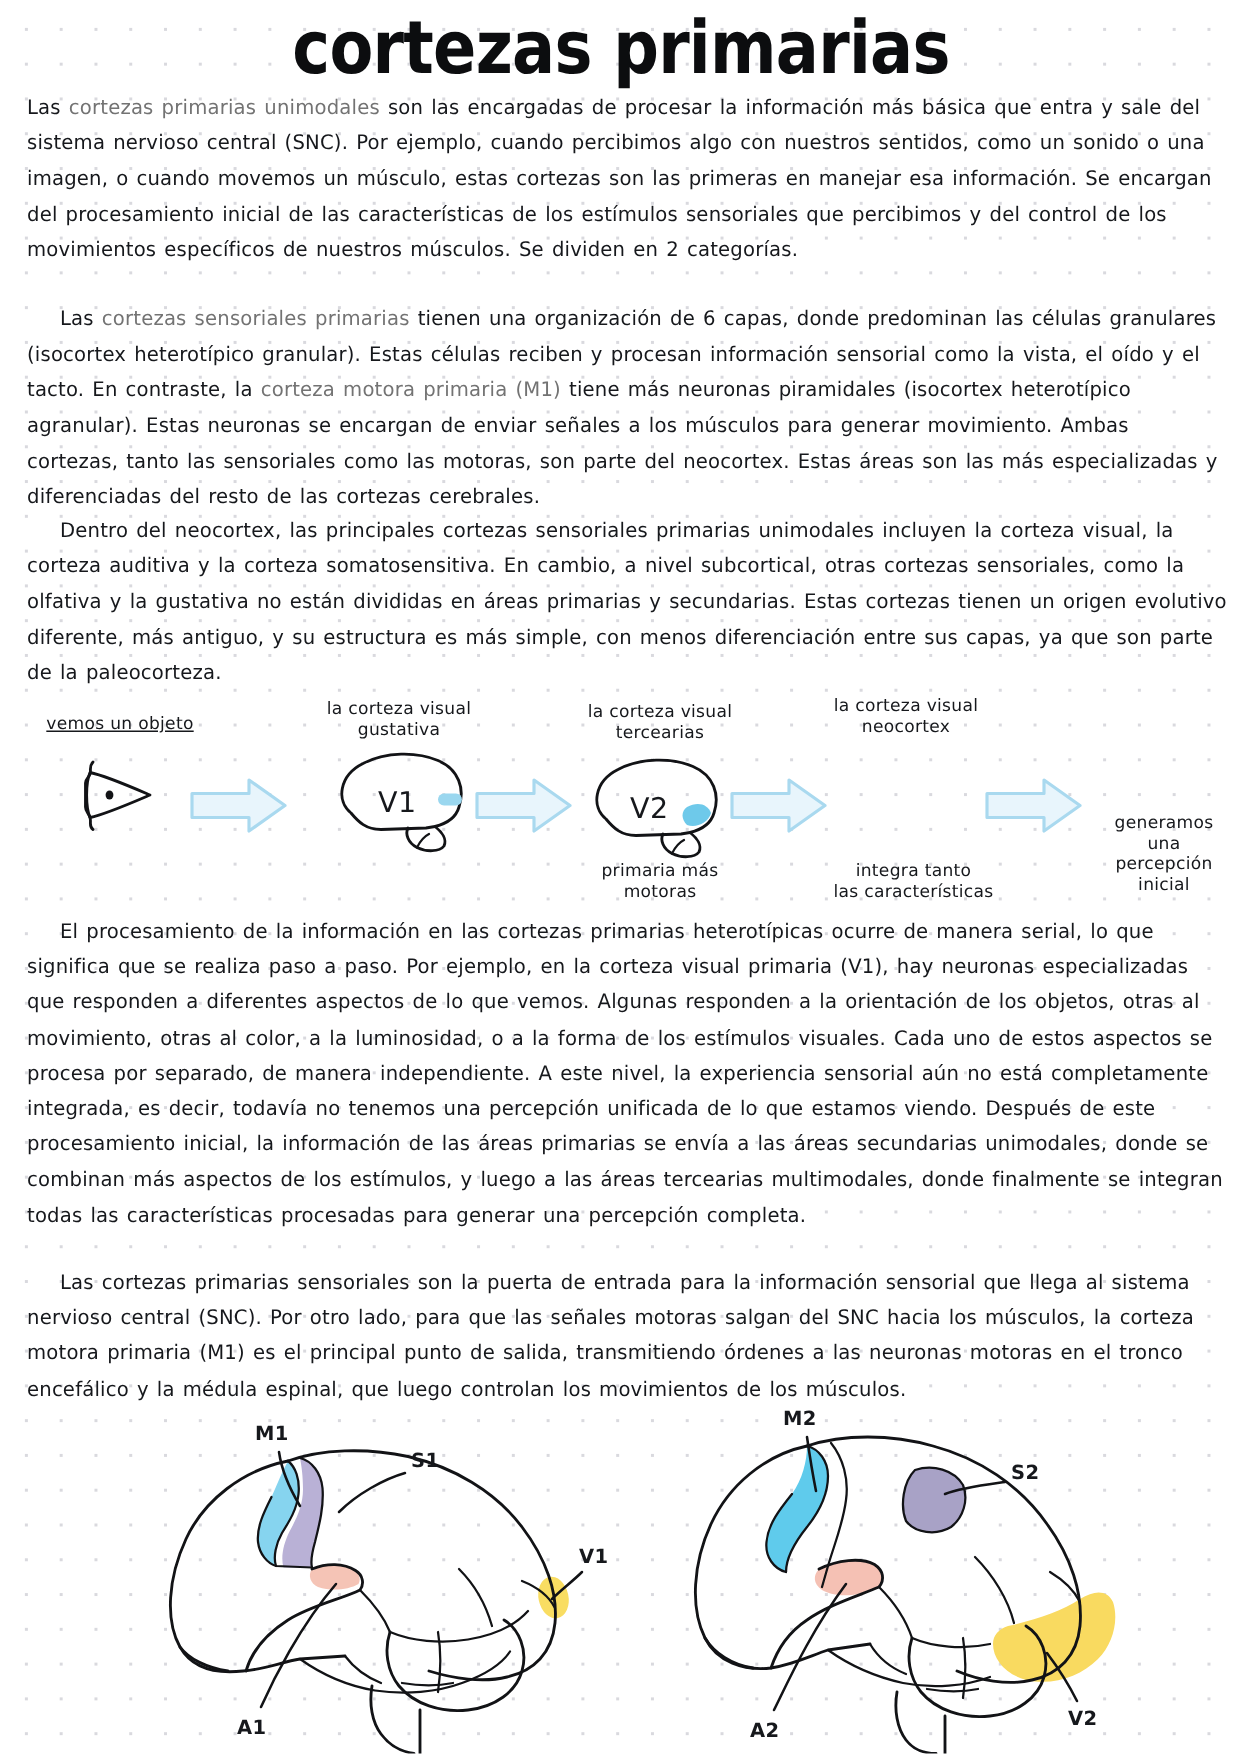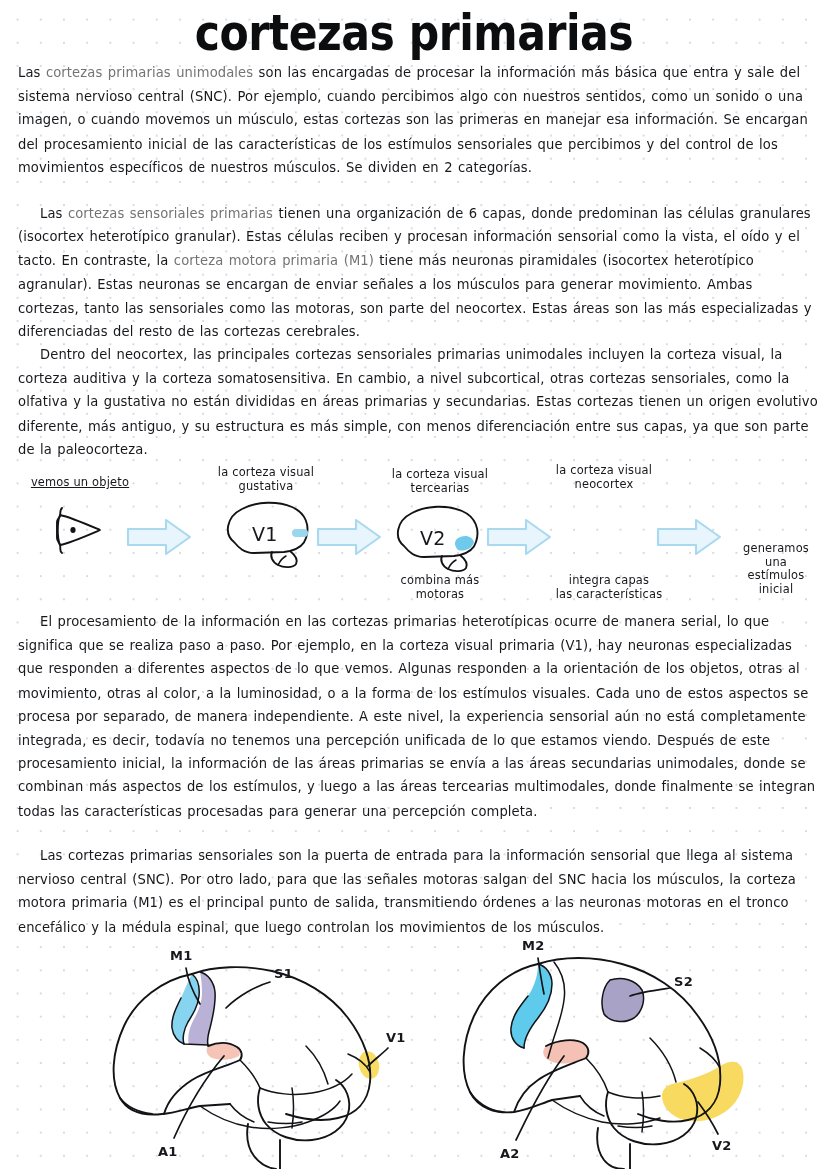--- a/index.html
+++ b/index.html
@@ -138,49 +138,49 @@
     <div class="node" style="left:386px;top:40px;">
       <svg width="106" height="72" viewBox="0 0 106 72">
         <path class="bstroke" d="M18 44 C8 36 10 19 26 11 C41 3 62 3 76 9 C90 15 94 28 90 40 C88 47 82 51 74 53 L68 54 L38 55 C28 55 23 50 18 44 Z"></path>
         <path class="bstroke" d="M74 53 C79 57 82 62 80 66 C77 70 68 70 62 67 C56 64 54 58 56 54"></path>
         <path class="bthin" d="M62 67 C64 63 66 60 70 58"></path>
         <path d="M72 36 C79 32 86 34 88 40 C86 47 78 50 72 48 C68 44 68 39 72 36 Z" fill="#6ec9ea"></path>
         <text x="34" y="43" class="blabel" style="font-size:19px;font-weight:400;">V2</text>
       </svg>
     </div>
     <div class="cap" style="left:362px;top:112px;width:156px;">
-      <span>combina más</span><br>
+      <span>primaria más</span><br>
       <span>motoras</span>
     </div>
 
     <div class="node" style="left:486px;top:56px;">
       <svg width="66" height="38" viewBox="0 0 66 38">
         <path d="M2 11 L40 11 L40 2 L64 19 L40 36 L40 27 L2 27 Z" fill="#e8f5fc" stroke="#a9d9ef" stroke-width="2.1" stroke-linejoin="round"></path>
       </svg>
     </div>
 
     <div class="cap" style="left:528px;top:2px;width:152px;">
       <span>la corteza visual</span><br>
       <span>neocortex</span>
     </div>
     <div class="cap" style="left:524px;top:112px;width:170px;">
-      <span>integra capas</span><br>
+      <span>integra tanto</span><br>
       <span>las características</span>
     </div>
 
     <div class="node" style="left:656px;top:56px;">
       <svg width="66" height="38" viewBox="0 0 66 38">
         <path d="M2 11 L40 11 L40 2 L64 19 L40 36 L40 27 L2 27 Z" fill="#e8f5fc" stroke="#a9d9ef" stroke-width="2.1" stroke-linejoin="round"></path>
       </svg>
     </div>
 
     <div class="cap" style="left:726px;top:36px;width:100px;margin-top:44px;">
       <span>generamos</span><br>
       <span>una</span><br>
-      <span>estímulos</span><br>
+      <span>percepción</span><br>
       <span>inicial</span>
     </div>
   </div>
 
   <div class="para hw" style="top:612px;">
     <p><span class="ind"></span><span>El procesamiento de la información en las cortezas primarias heterotípicas ocurre de manera serial, lo que significa que se realiza paso a paso. Por ejemplo, en la corteza visual primaria (V1), hay neuronas especializadas que responden a diferentes aspectos de lo que vemos. Algunas responden a la orientación de los objetos, otras al movimiento, otras al color, a la luminosidad, o a la forma de los estímulos visuales. Cada uno de estos aspectos se procesa por separado, de manera independiente. A este nivel, la experiencia sensorial aún no está completamente integrada, es decir, todavía no tenemos una percepción unificada de lo que estamos viendo. Después de este procesamiento inicial, la información de las áreas primarias se envía a las áreas secundarias unimodales, donde se combinan más aspectos de los estímulos, y luego a las áreas tercearias multimodales, donde finalmente se integran todas las características procesadas para generar una percepción completa.</span></p>
   </div>
 
   <div class="para hw" style="top:845px;">
     <p><span class="ind"></span><span>Las cortezas primarias sensoriales son la puerta de entrada para la información sensorial que llega al sistema nervioso central (SNC). Por otro lado, para que las señales motoras salgan del SNC hacia los músculos, la corteza motora primaria (M1) es el principal punto de salida, transmitiendo órdenes a las neuronas motoras en el tronco encefálico y la médula espinal, que luego controlan los movimientos de los músculos.</span></p>

